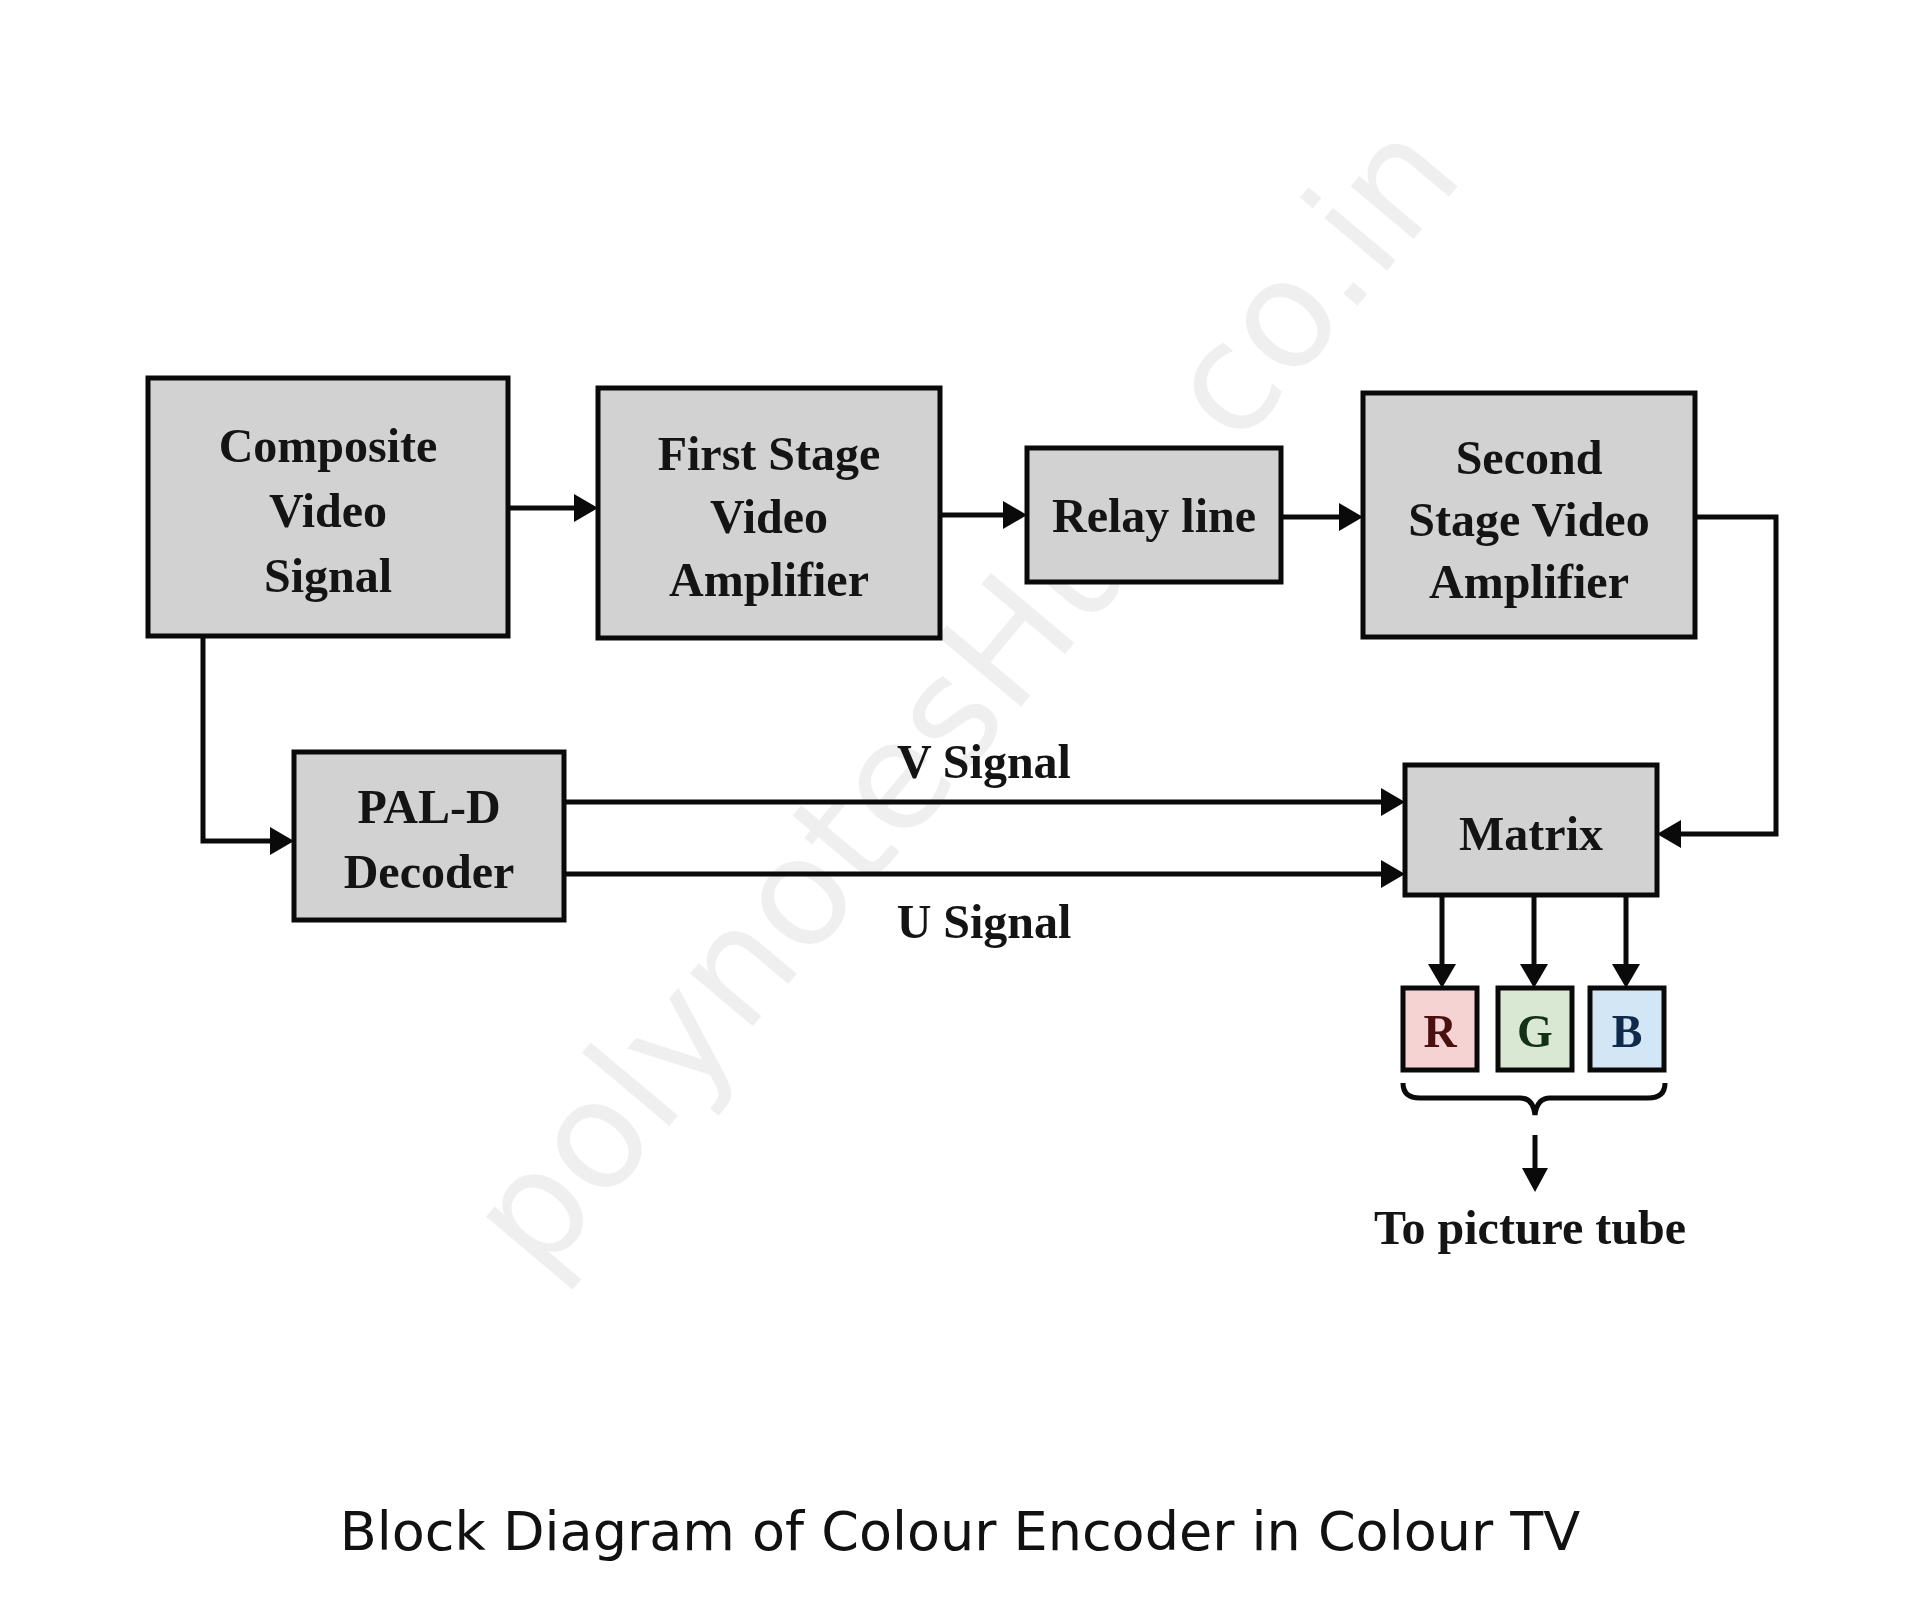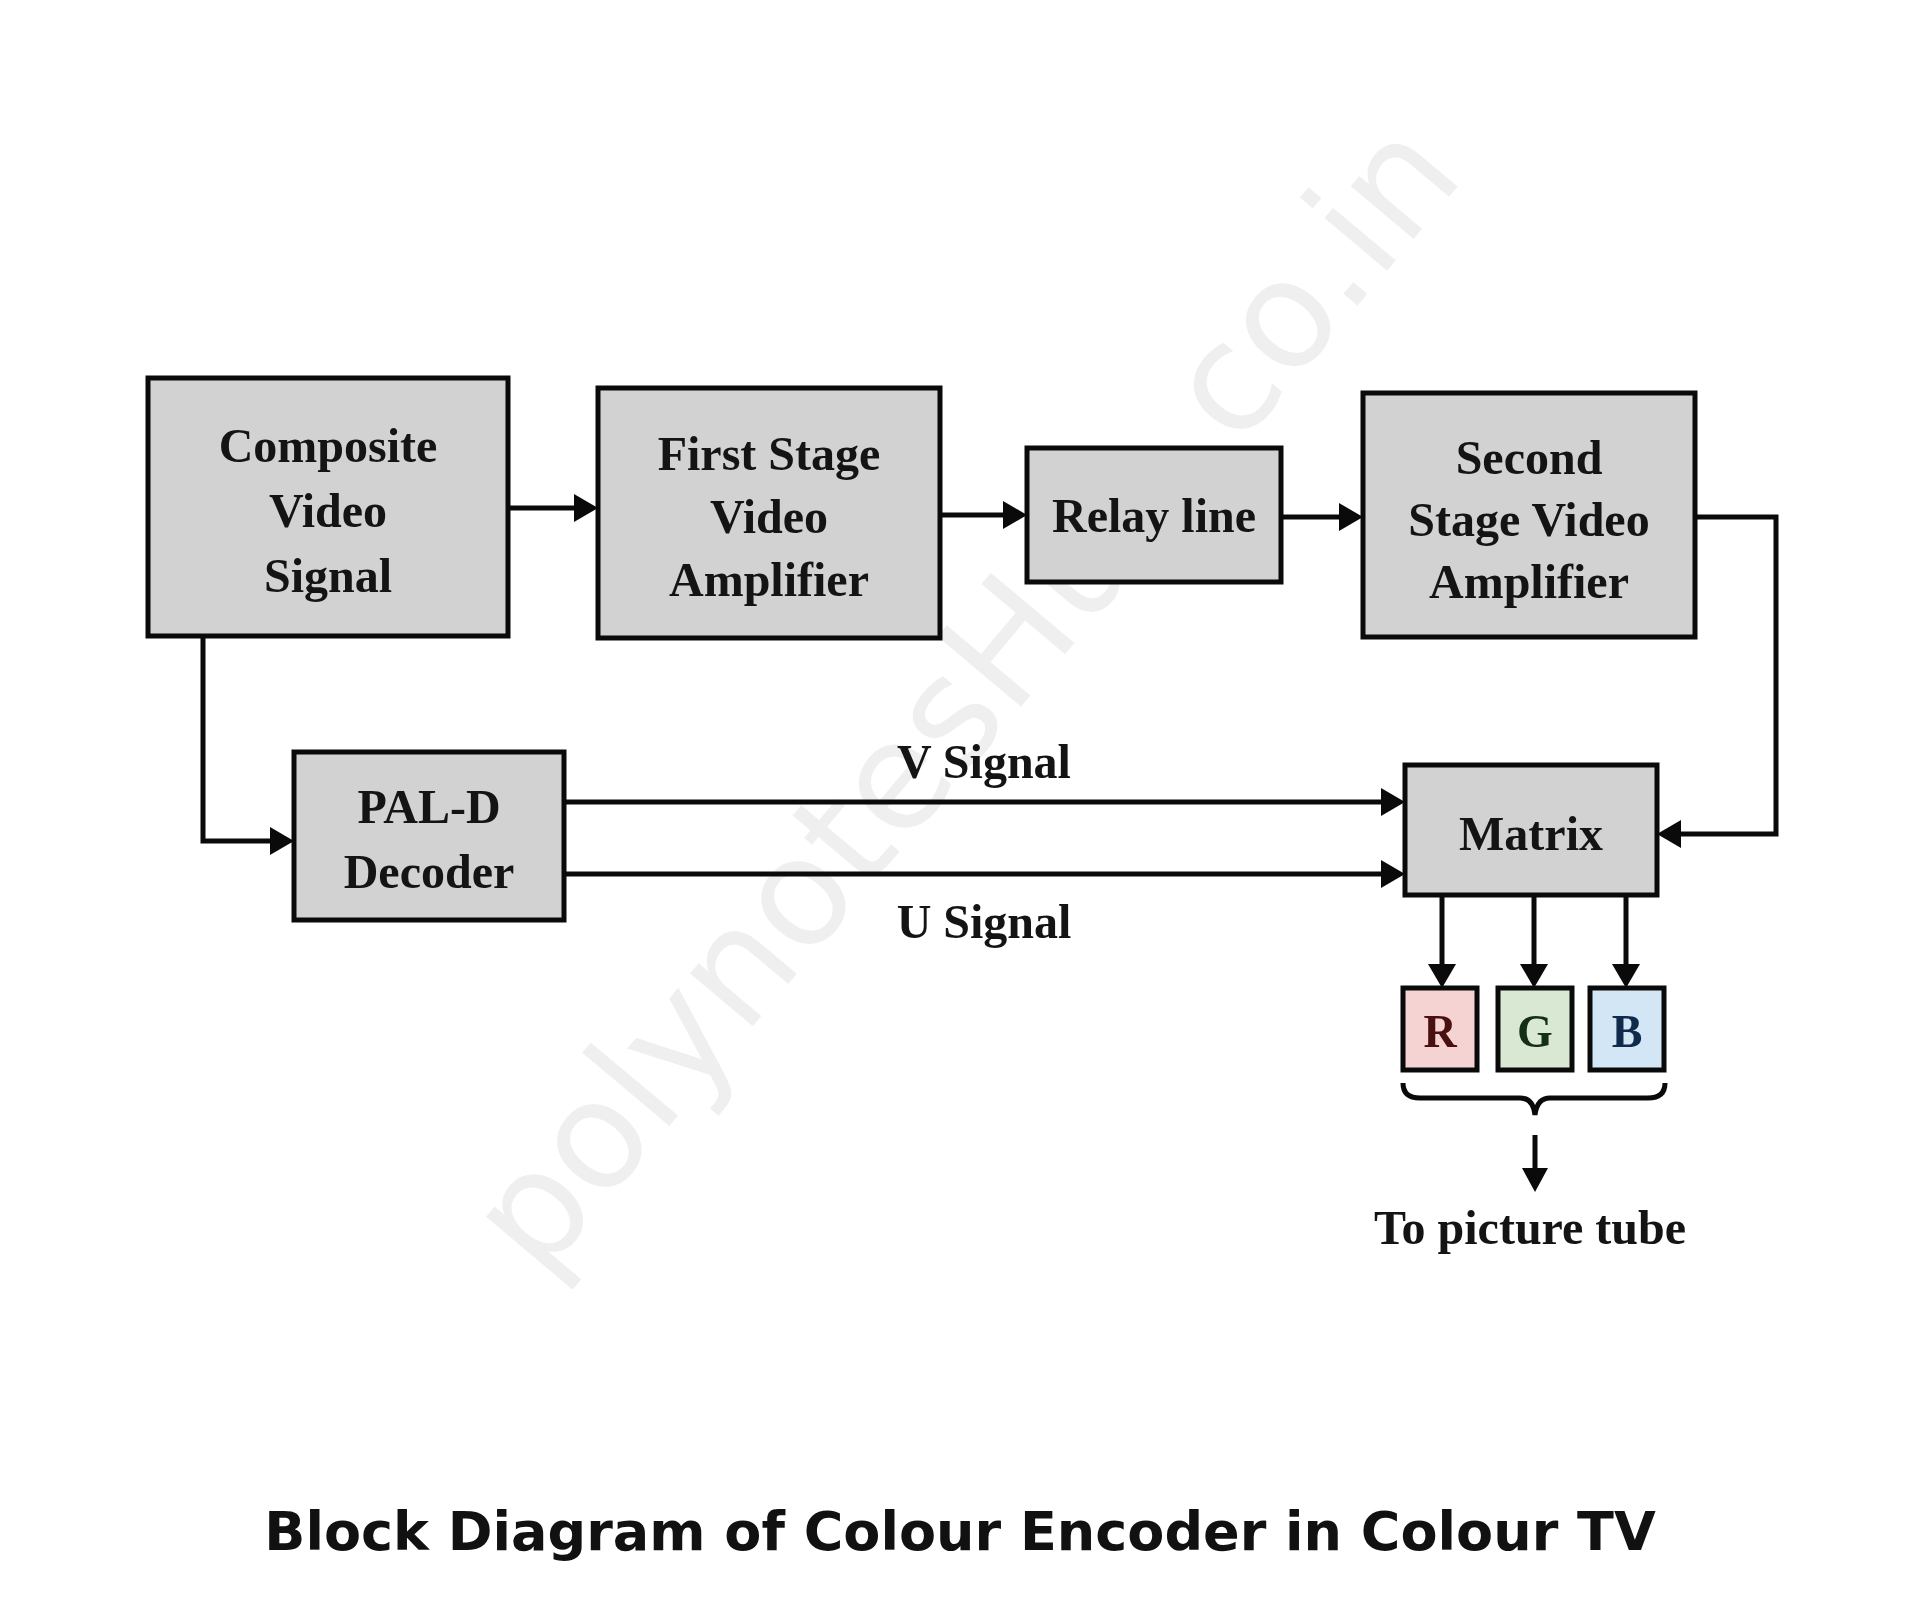--- a/index.html
+++ b/index.html
@@ -7,21 +7,21 @@
     #diagram { position: absolute; left: 0; top: 0; width: 1920px; height: 1610px; }
     .block-rect { fill: #d2d2d2; stroke: #0a0a0a; stroke-width: 5; }
     .block-text { font-family: "Liberation Serif", serif; font-size: 48px; font-weight: bold; fill: #141414; text-anchor: middle; }
     .label-text { font-family: "Liberation Serif", serif; font-size: 48px; font-weight: bold; fill: #141414; text-anchor: middle; }
     .conn { fill: none; stroke: #0a0a0a; stroke-width: 5; }
     .arrowhead { fill: #0a0a0a; }
     .out-rect { stroke-width: 5; }
     .out-text { font-family: "Liberation Serif", serif; font-size: 46px; font-weight: bold; text-anchor: middle; }
     .watermark { font-family: "DejaVu Sans", sans-serif; font-size: 150px; fill: #000000; opacity: 0.06; }
     .caption { position: absolute; left: 0; width: 1920px; top: 1500px; text-align: center;
-               font-family: "DejaVu Sans", sans-serif; font-size: 54px; color: #111111; font-weight: bold; }
+               font-family: "DejaVu Sans", sans-serif; font-size: 54px; color: #111111; }
   </style>
 </head>
 <body>
 
 <svg id="diagram" viewBox="0 0 1920 1610" xmlns="http://www.w3.org/2000/svg">
 
   <text class="watermark" transform="translate(540,1280) rotate(-50)">polynotesHub.co.in</text>
 
   <g>
     <rect class="block-rect" x="148" y="378" width="360" height="258"></rect>

